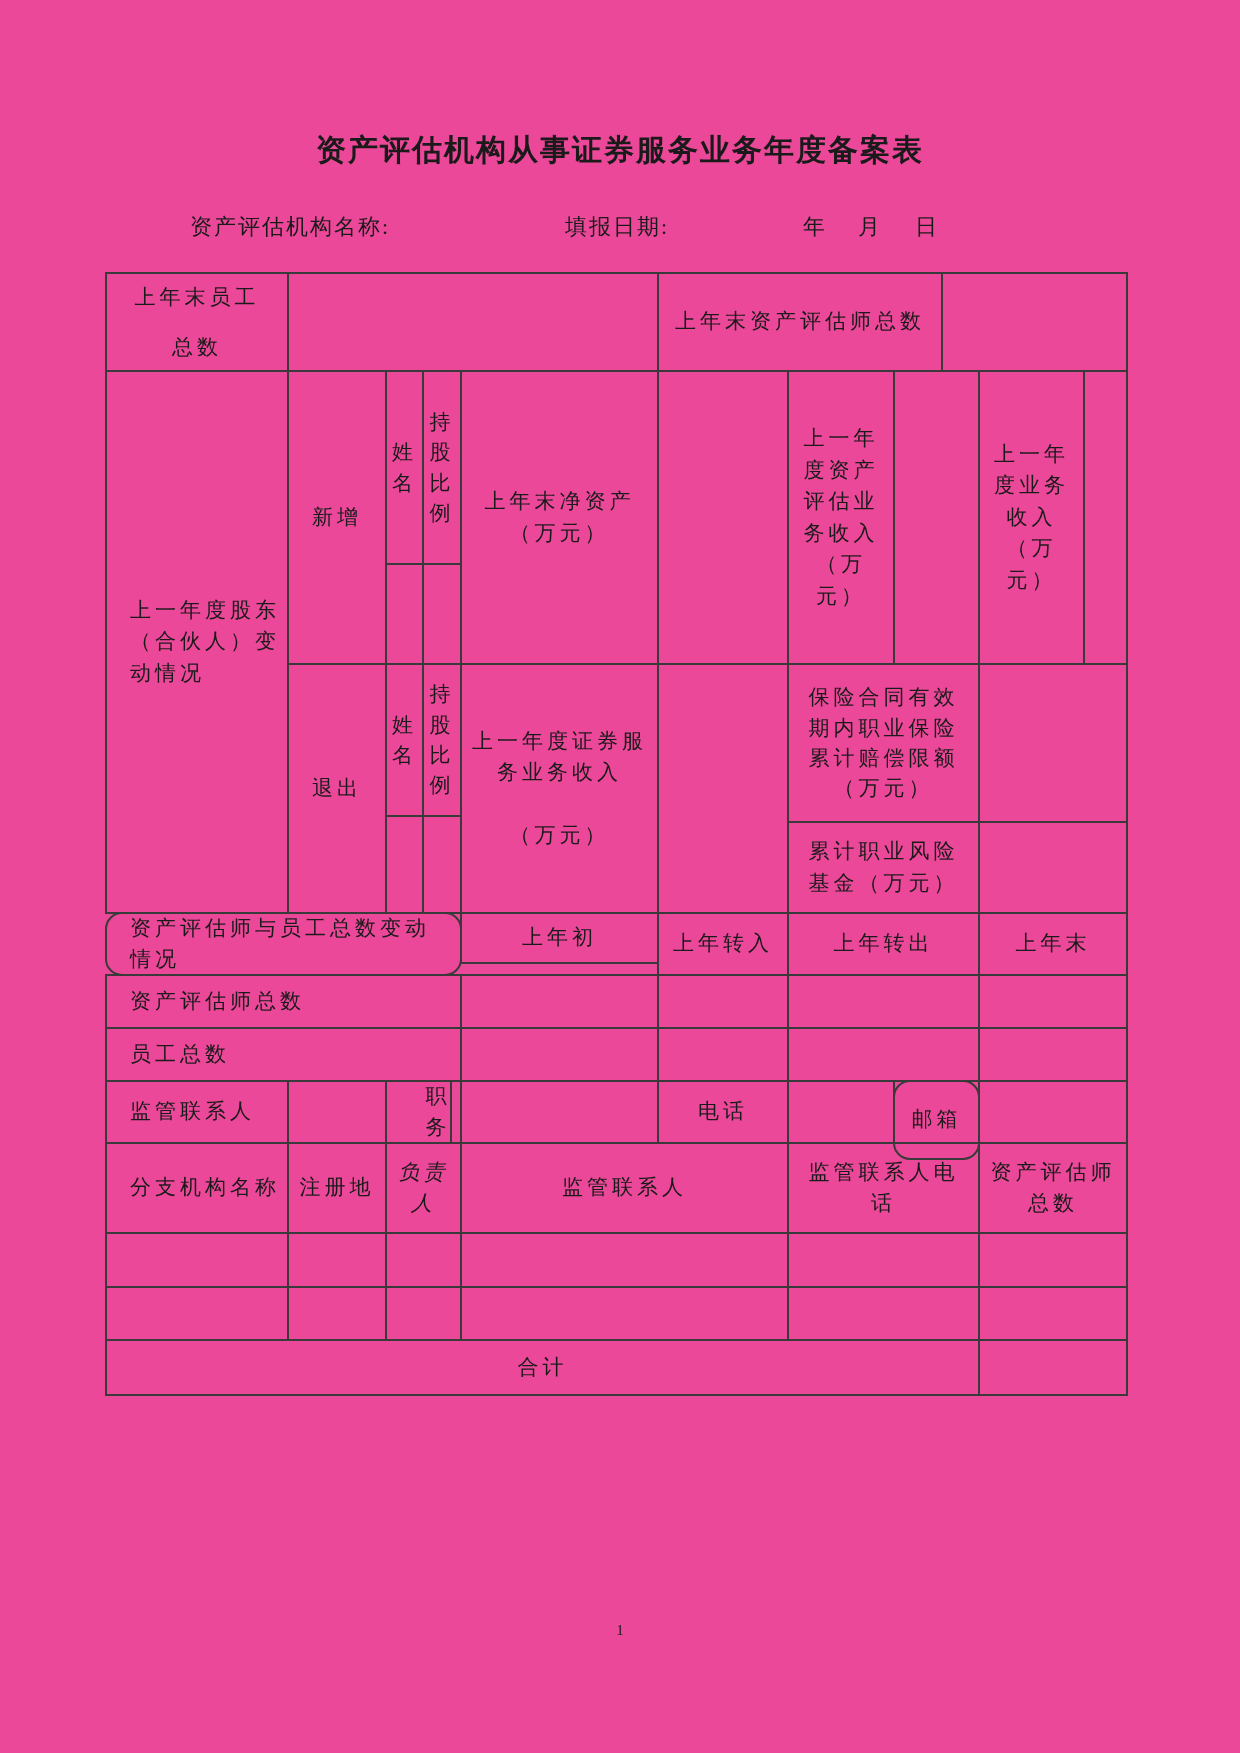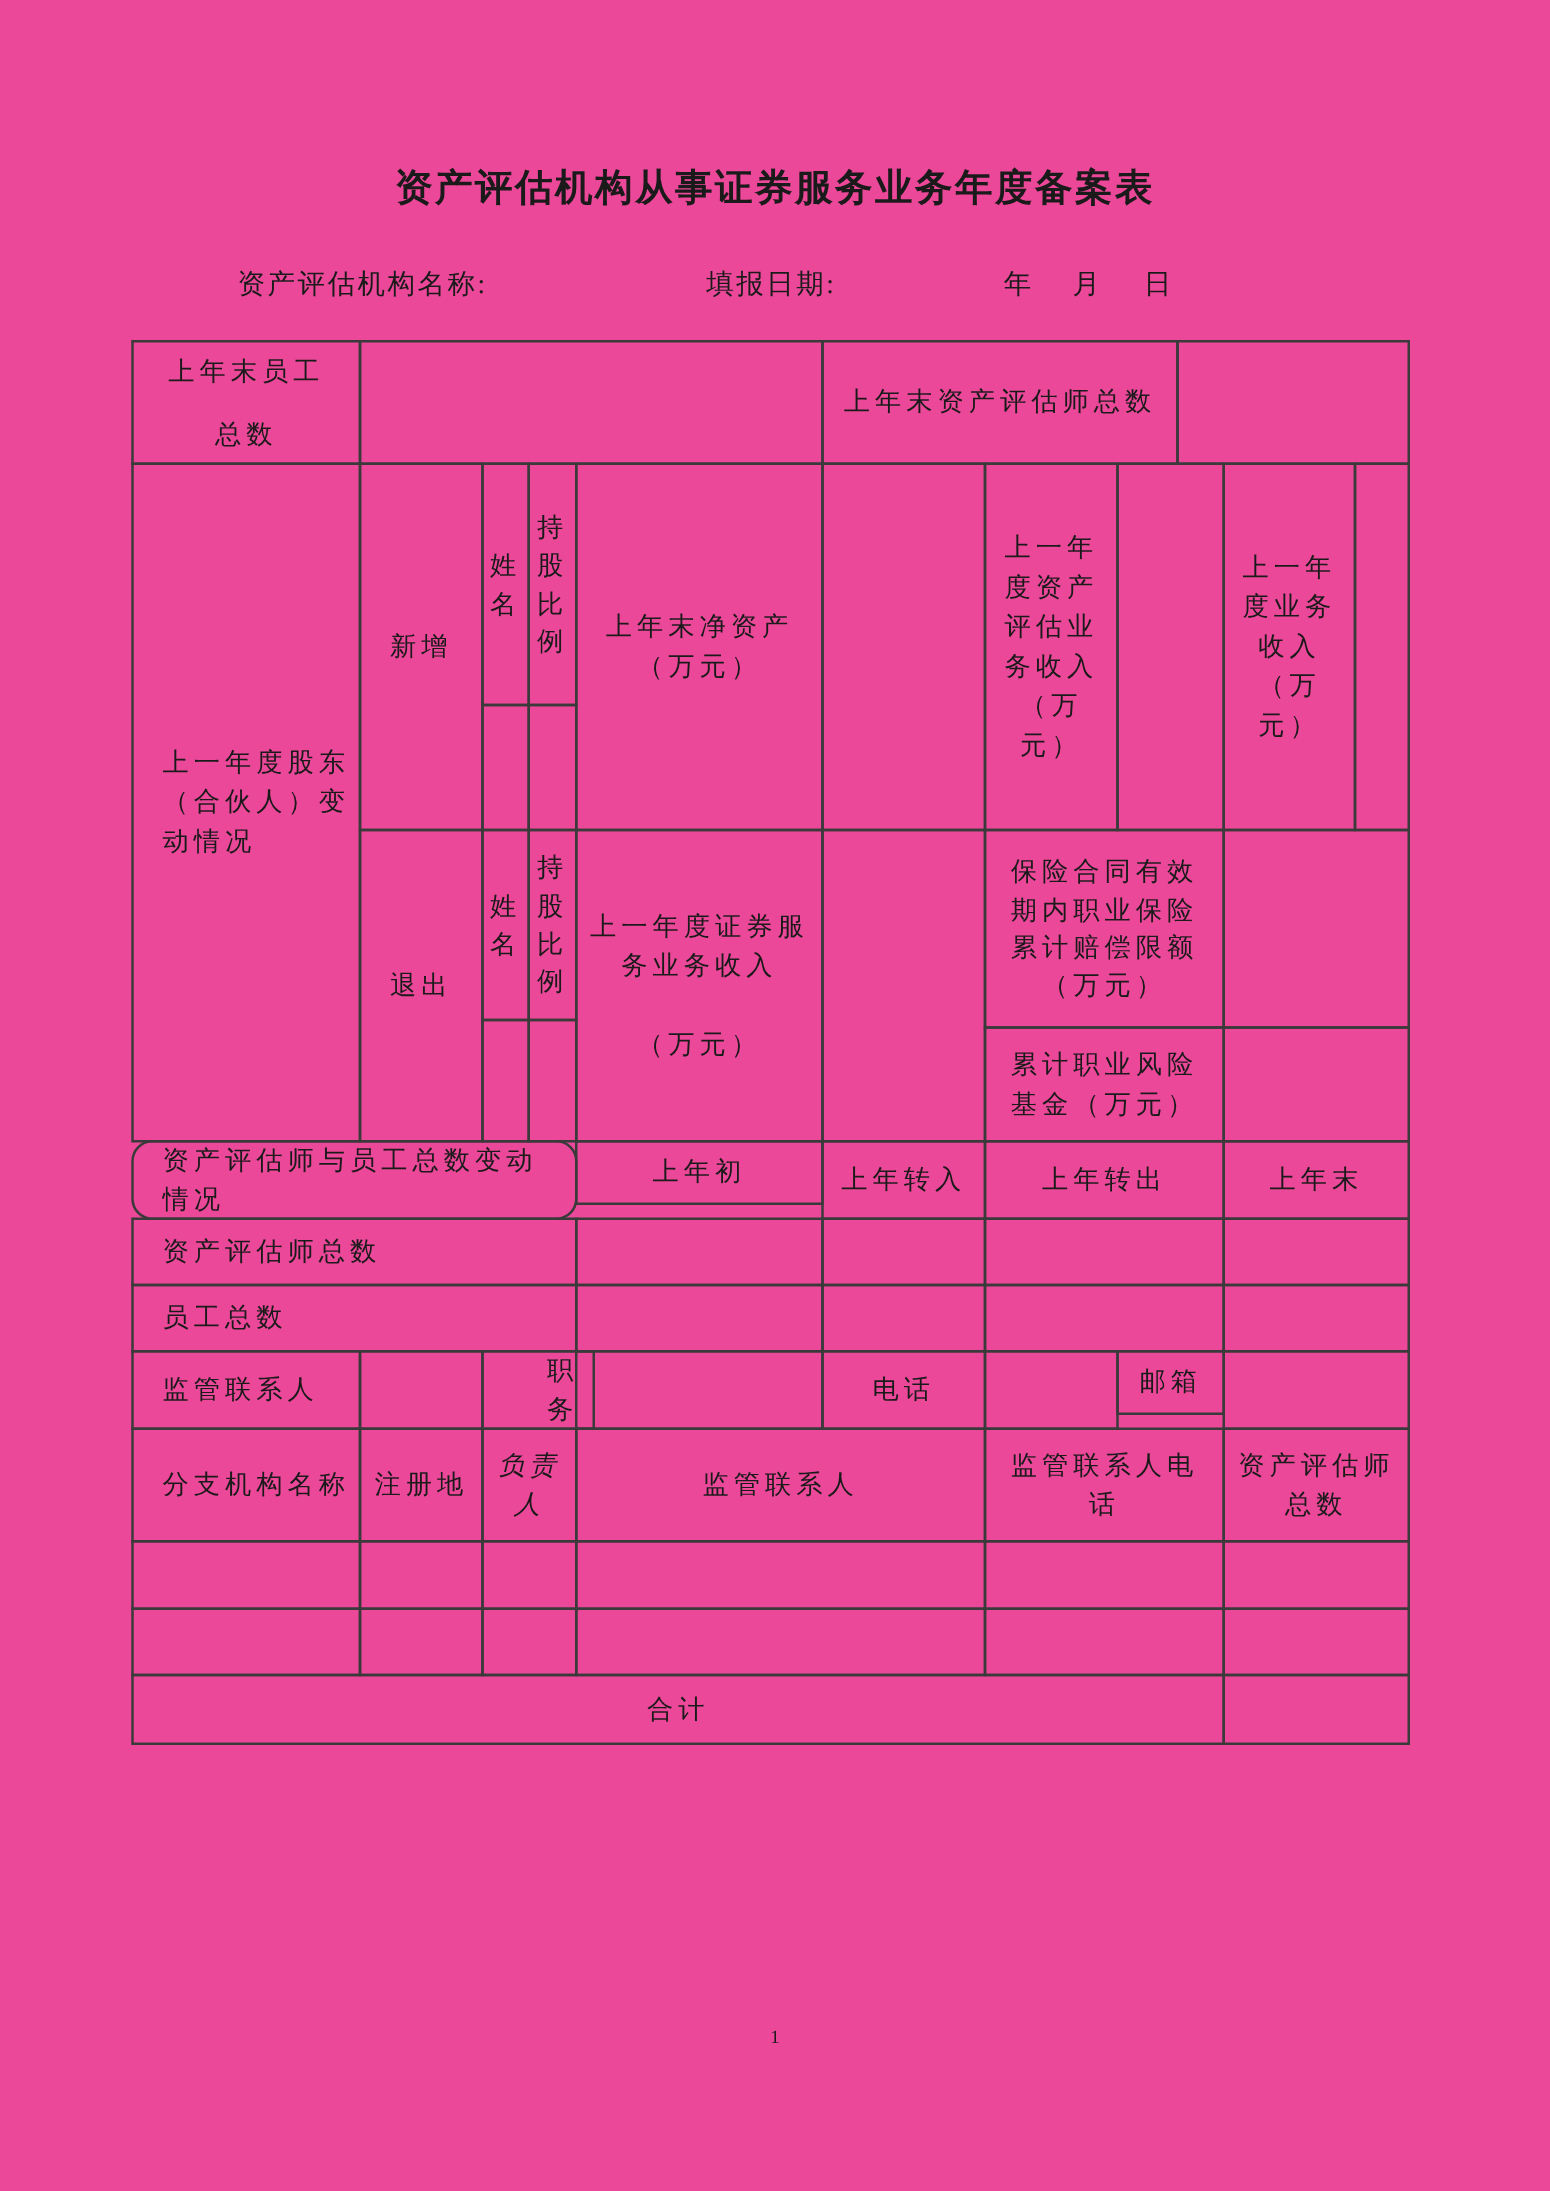--- a/index.html
+++ b/index.html
@@ -112,25 +112,25 @@
     <div class="c" style="left:873px;top:702px;width:150px;height:55px;"></div>
 
     <div class="c left" style="left:0px;top:755px;width:357px;height:55px;">员工总数</div>
     <div class="c" style="left:355px;top:755px;width:199px;height:55px;"></div>
     <div class="c" style="left:552px;top:755px;width:132px;height:55px;"></div>
     <div class="c" style="left:682px;top:755px;width:193px;height:55px;"></div>
     <div class="c" style="left:873px;top:755px;width:150px;height:55px;"></div>
 
     <div class="c left" style="left:0px;top:808px;width:184px;height:64px;">监管联系人</div>
     <div class="c" style="left:182px;top:808px;width:100px;height:64px;"></div>
-    <div class="c" style="left:280px;top:808px;width:91px;height:64px;padding-left:39px;">职务</div>
+    <div class="c" style="left:280px;top:808px;width:67px;height:64px;padding-left:39px;">职务</div>
     <div class="c" style="left:355px;top:808px;width:199px;height:64px;"></div>
     <div class="c" style="left:552px;top:808px;width:132px;height:64px;">电话</div>
     <div class="c" style="left:682px;top:808px;width:108px;height:64px;"></div>
-    <div class="c" style="left:788px;top:808px;width:87px;height:52px;">邮箱</div>
+    <div class="c" style="left:788px;top:808px;width:87px;height:80px;border-radius:17px;">邮箱</div>
     <div class="c" style="left:873px;top:808px;width:150px;height:64px;"></div>
 
     <div class="c left" style="left:0px;top:870px;width:184px;height:92px;">分支机构名称</div>
     <div class="c" style="left:182px;top:870px;width:100px;height:92px;">注册地</div>
     <div class="c" style="left:280px;top:870px;width:77px;height:92px;font-style:italic;">负责
 人</div>
     <div class="c" style="left:355px;top:870px;width:329px;height:92px;">监管联系人</div>
     <div class="c" style="left:682px;top:870px;width:193px;height:92px;">监管联系人电
 话</div>
     <div class="c" style="left:873px;top:870px;width:150px;height:92px;">资产评估师

